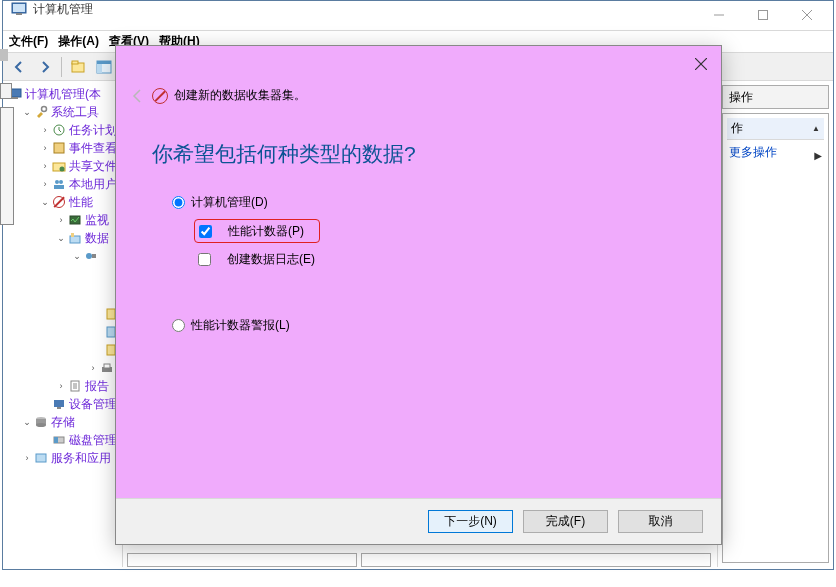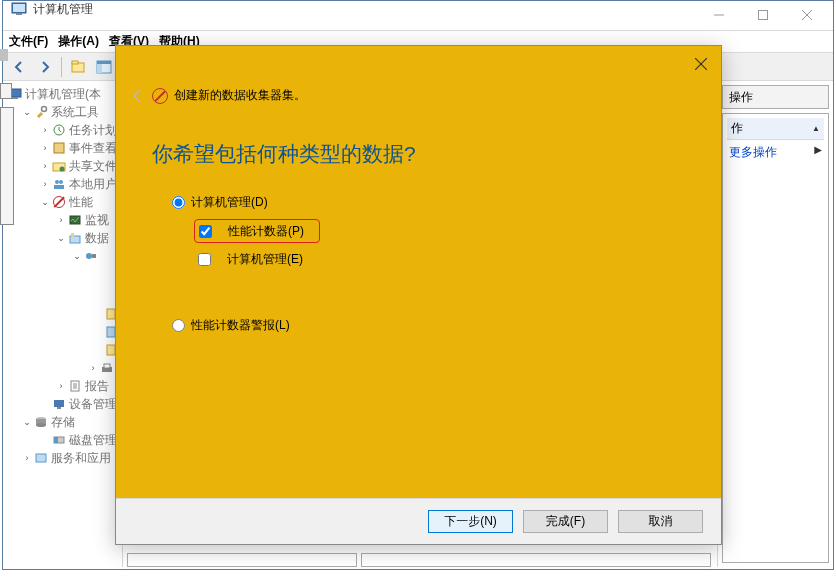--- a/index.html
+++ b/index.html
@@ -123,21 +123,21 @@
     }
     .tree-icon {
       width: 16px;
       height: 16px;
       display: inline-flex;
       align-items: center;
       justify-content: center;
       margin-right: 2px;
     }
     .tree-label {
-      color: #737373;
+      color: #6d28d9;
     }
     .ind1 { padding-left: 4px; }
     .ind2 { padding-left: 18px; }
     .ind3 { padding-left: 36px; }
     .ind4 { padding-left: 52px; }
     .ind5 { padding-left: 68px; }
     .ind6 { padding-left: 84px; }
     .ind7 { padding-left: 100px; }
     
     .right-area {
@@ -185,37 +185,37 @@
       align-items: center;
     }
     .section-arrow {
       font-size: 8px;
       color: #333;
     }
     .actions-link {
       color: #0045c4;
       padding: 4px 2px;
       display: flex;
-      align-items: flex-start;
+      align-items: flex-end;
       gap: 4px;
     }
     .action-arrow {
       color: #333;
       font-size: 10px;
       margin-left: auto;
     }
 
     
     .dialog {
       position: absolute;
       top: 45px;
       left: 115px;
       width: 607px;
       height: 500px;
-      background: #eab308;
+      background: #f0abfc;
       border: 1px solid #888;
       box-shadow: 0 4px 20px rgba(0,0,0,0.25);
       z-index: 10;
     }
     .dlg-close {
       position: absolute;
       top: 10px;
       right: 14px;
       font-size: 15px;
       color: #333;
@@ -665,21 +665,21 @@
       <input type="radio" name="dtype" checked="" style="">
       <span>计算机管理(D)</span>
     </label>
     <div class="check-group">
       <label class="check-row highlighted">
         <input type="checkbox" checked="" style="">
         <span>性能计数器(P)</span>
       </label>
       <label class="check-row">
         <input type="checkbox" style="">
-        <span>计算机管理(E)</span>
+        <span>创建数据日志(E)</span>
       </label>
     </div>
     <label class="radio-row radio-row-2">
       <input type="radio" name="dtype" style="">
       <span>性能计数器警报(L)</span>
     </label>
   </div>
 
   <div class="dlg-footer">
     <button class="dlg-btn default">下一步(N)</button>

